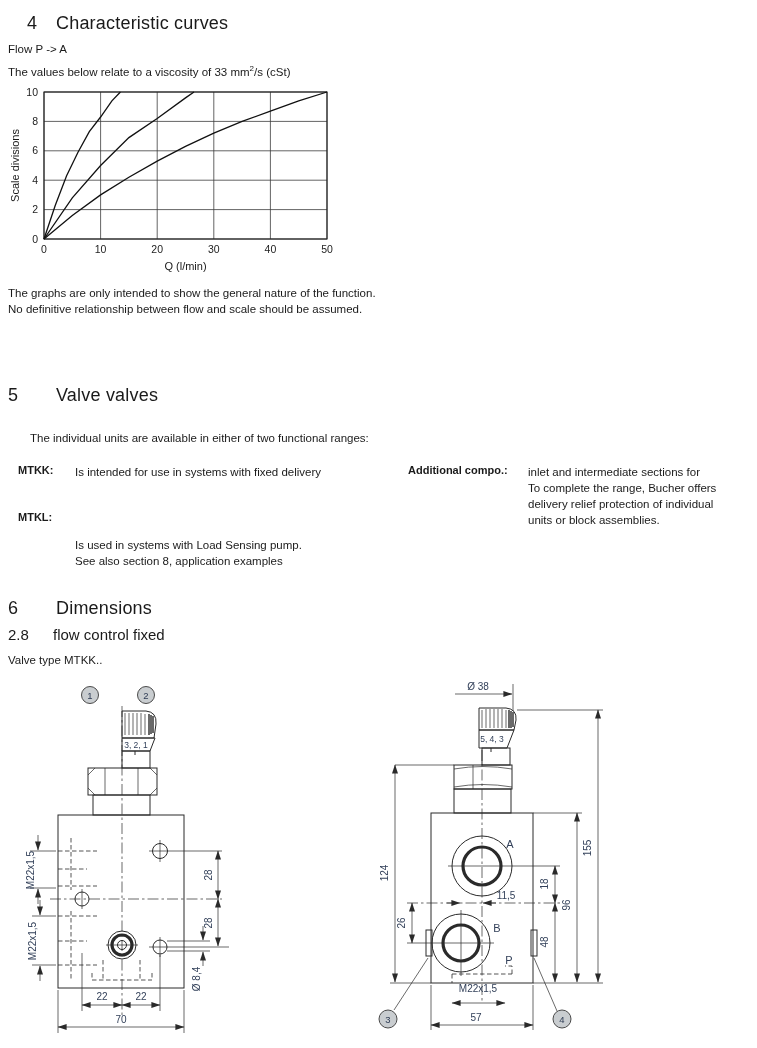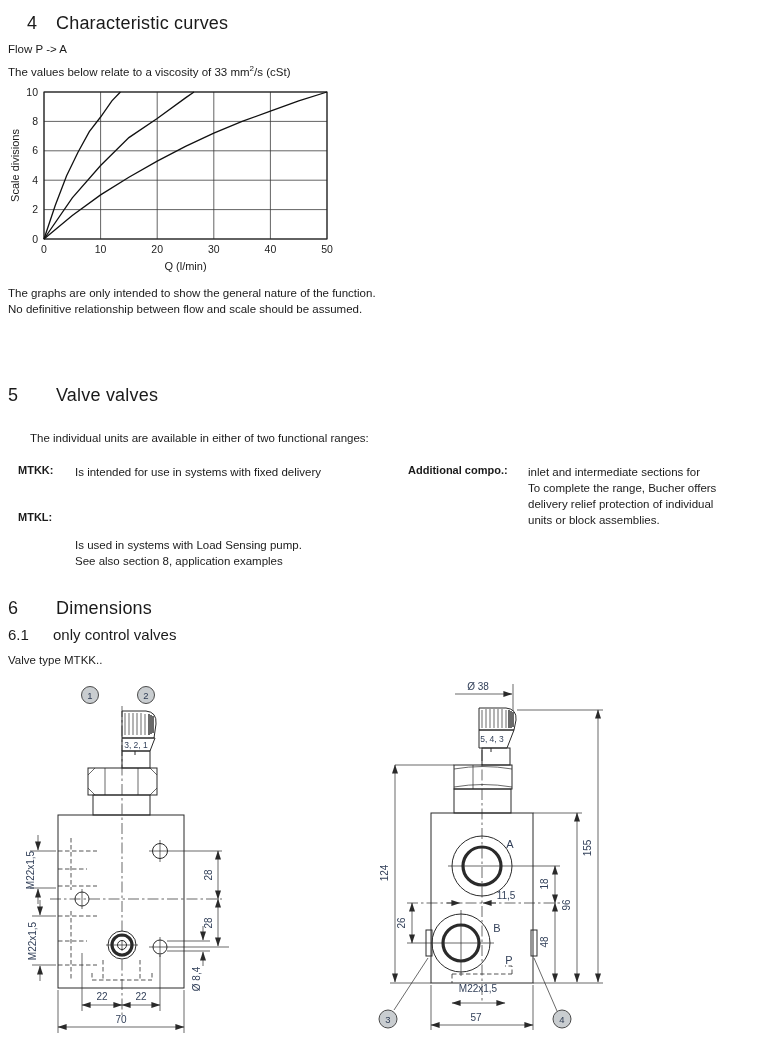--- a/index.html
+++ b/index.html
@@ -104,21 +104,21 @@
   <div>To complete the range, Bucher offers</div>
   <div>delivery relief protection of individual</div>
   <div>units or block assemblies.</div>
 </div>
 
 <div class="abs h1" style="left:8px;top:583px;margin-top:15px;">
   <span class="num">6</span><span>Dimensions</span>
 </div>
 
 <div class="abs h2" style="left:8px;top:626px;">
-  <span class="num">6.1</span><span>only control valves</span>
+  <span class="num">2.8</span><span>flow control fixed</span>
 </div>
 
 <div class="abs body-txt" style="left:8px;top:652px;">Valve type MTKK..</div>
 
 <div class="abs" style="left:10px;top:683px;">
 <svg width="230" height="362" viewBox="0 0 230 362">
   <defs>
     <marker id="aL" markerWidth="10" markerHeight="8" refX="8.6" refY="3" orient="auto-start-reverse" markerUnits="userSpaceOnUse">
       <path d="M0,0 L9,3 L0,6 Z" fill="#2a2a2a"></path>
     </marker>

